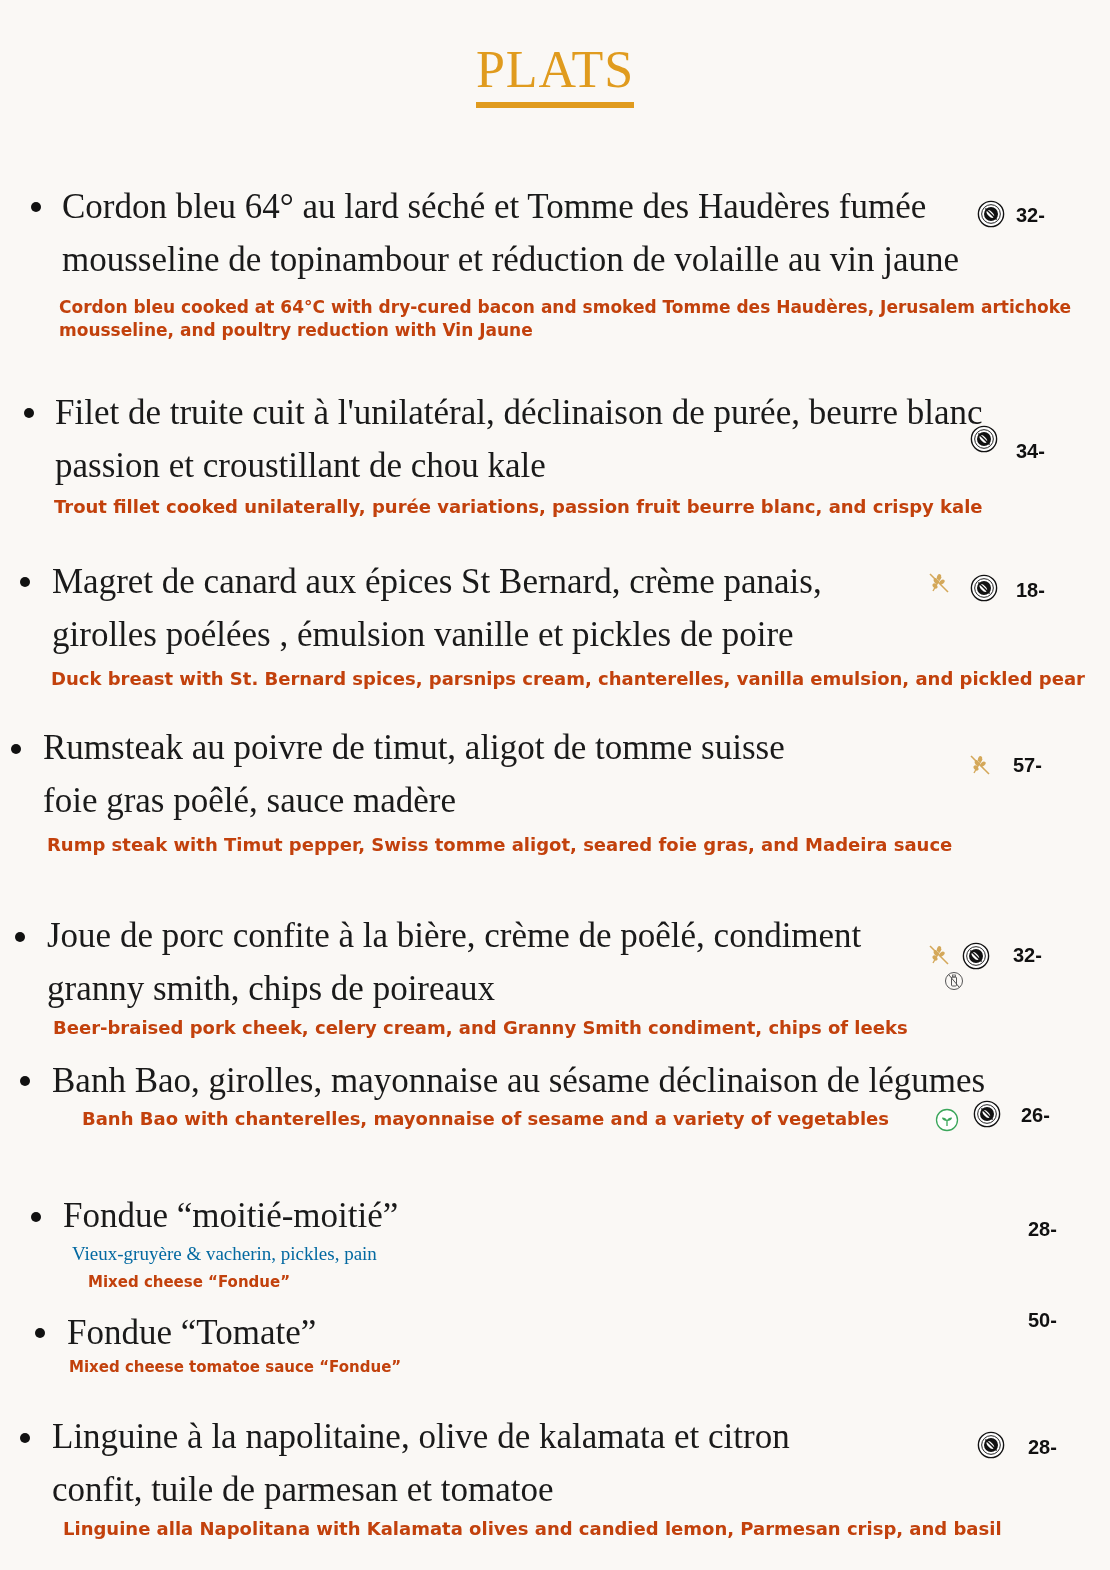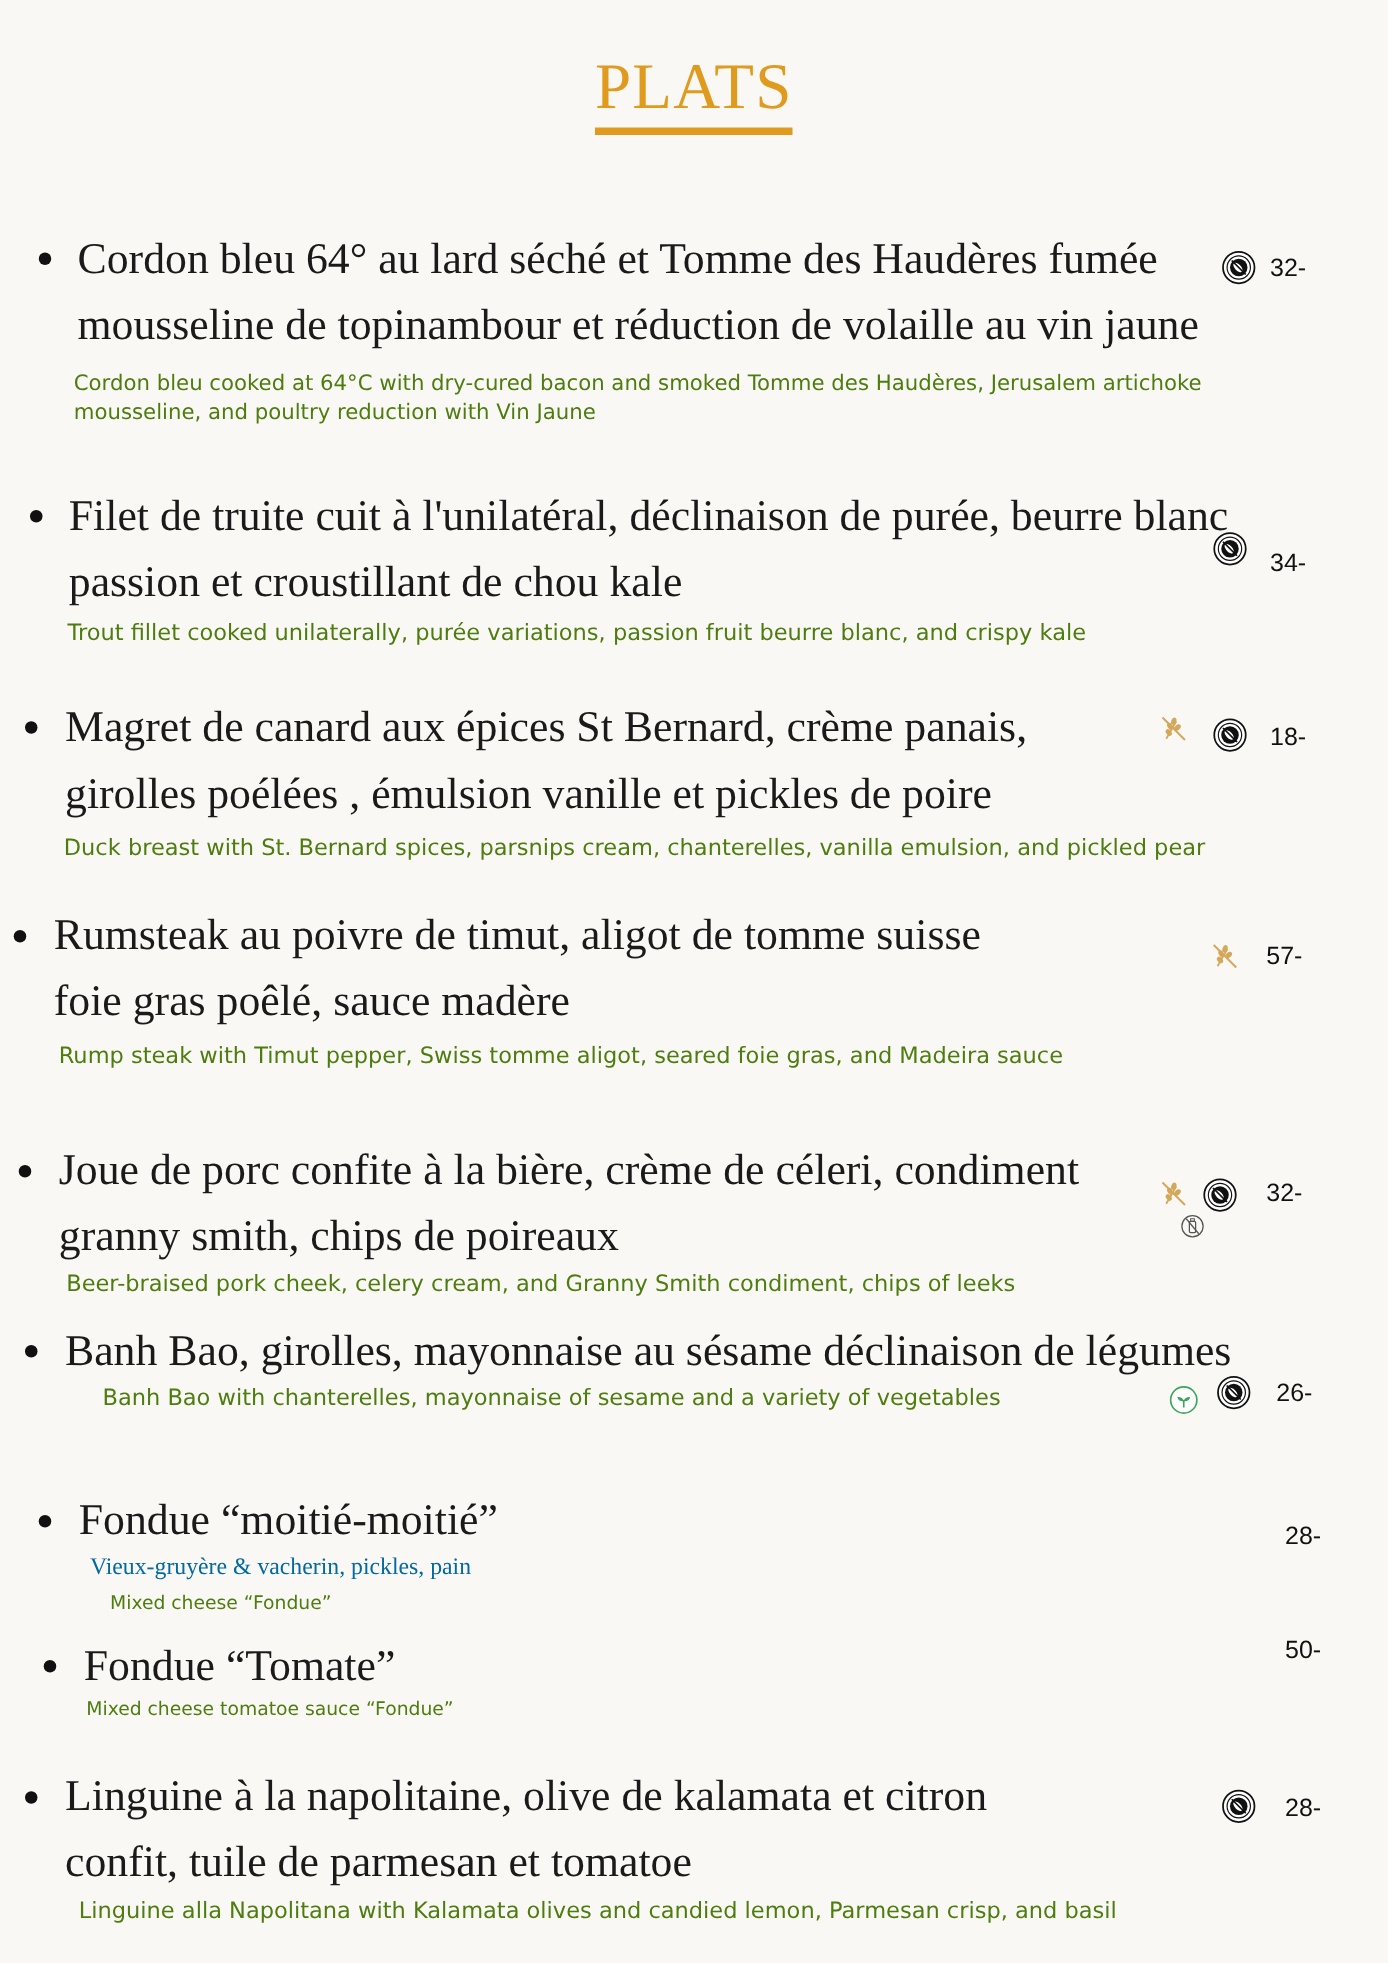--- a/index.html
+++ b/index.html
@@ -13,28 +13,28 @@
     letter-spacing:1px;
   }
   .title span { display:inline-block; padding-bottom:2px; border-bottom:6px solid #e09b1e; line-height:60px; }
   .bullet { position:absolute; width:10px; height:10px; border-radius:50%; background:#111; }
   .fr {
     position:absolute; font-family:"Liberation Serif", "DejaVu Serif", serif; font-size:35px;
     line-height:53px; color:#1a1a1a; white-space:nowrap;
   }
   .en {
     position:absolute; font-family:"DejaVu Sans", "Liberation Sans", sans-serif; font-size:17px;
-    line-height:23px; color:#4d7c0f; white-space:nowrap;
+    line-height:23px; color:#c2410c; white-space:nowrap;font-weight:bold;
   }
   .sub {
     position:absolute; font-family:"Liberation Serif", "DejaVu Serif", serif; font-size:19px;
     color:#0369a1; white-space:nowrap;
   }
   .price {
-    position:absolute; font-family:"Liberation Sans", sans-serif; font-weight:normal; font-size:20px; color:#111;
+    position:absolute; font-family:"Liberation Sans", sans-serif; font-weight:bold; font-size:20px; color:#111;
   }
   .ico { position:absolute; width:28px; height:28px; }
   .ico svg { width:100%; height:100%; display:block; }
 </style>
 </head>
 <body>
 
 <div class="title"><span>PLATS</span></div>
 
 <div>
@@ -116,21 +116,21 @@
         </g>
         <line x1="6" y1="20" x2="14" y2="6" stroke="#d4a85a" stroke-width="1.4"></line>
         <line x1="3" y1="3" x2="21" y2="21" stroke="#d4a85a" stroke-width="1.6"></line>
       </svg>
     </div>
   <div class="price" style="left:1013px;top:754px">57-</div>
 </div>
 
 <div>
   <div class="bullet" style="left:15px;top:932px"></div>
-  <div class="fr" style="left:47px;top:909px">Joue de porc confite à la bière, crème de céleri, condiment</div>
+  <div class="fr" style="left:47px;top:909px">Joue de porc confite à la bière, crème de poêlé, condiment</div>
   <div class="fr" style="left:47px;top:962px">granny smith, chips de poireaux</div>
   <div class="en" style="left:53px;top:1016px;font-size:18px">Beer-braised pork cheek, celery cream, and Granny Smith condiment, chips of leeks</div>
   <div class="ico glutenfree" style="left:927px;top:943px;width:24px;height:24px">
       <svg viewBox="0 0 24 24">
         <g fill="#d4a85a">
           <ellipse cx="12" cy="6" rx="2" ry="3" transform="rotate(20 12 6)"></ellipse>
           <ellipse cx="9" cy="10" rx="2" ry="3" transform="rotate(-30 9 10)"></ellipse>
           <ellipse cx="15" cy="11" rx="2" ry="3" transform="rotate(50 15 11)"></ellipse>
           <ellipse cx="8" cy="15" rx="2" ry="3" transform="rotate(-40 8 15)"></ellipse>
         </g>

